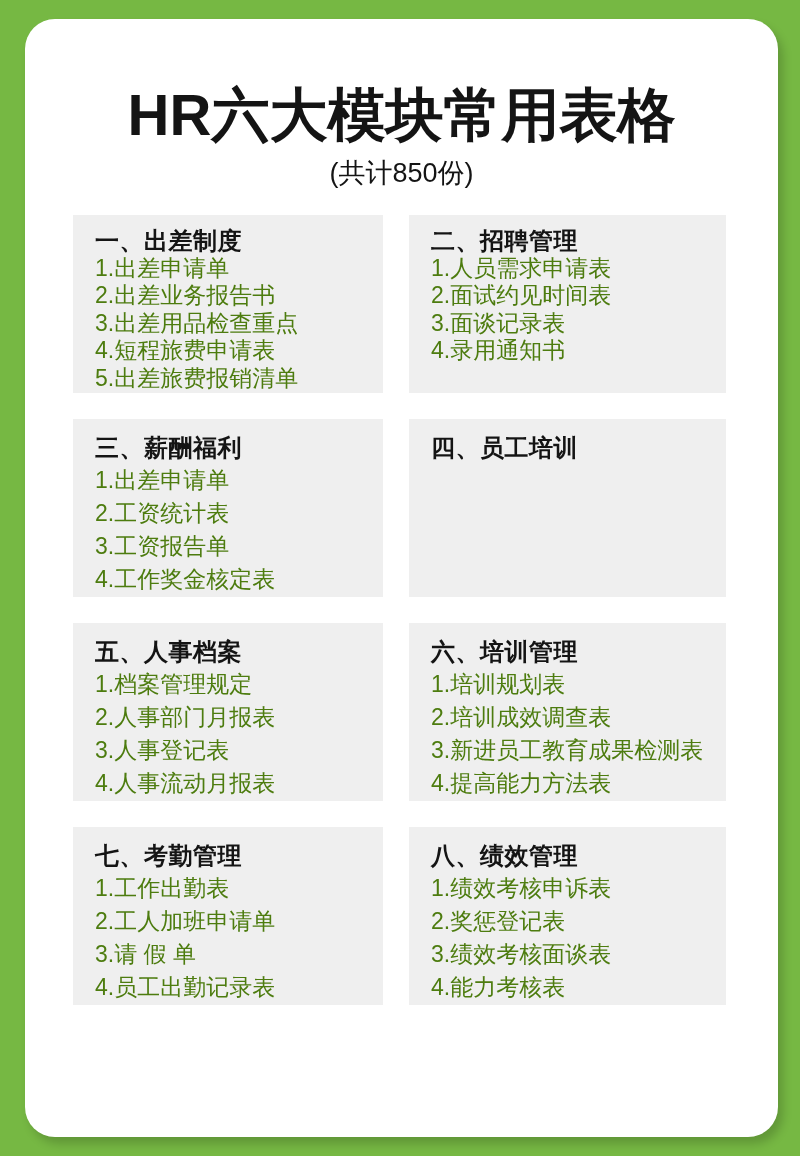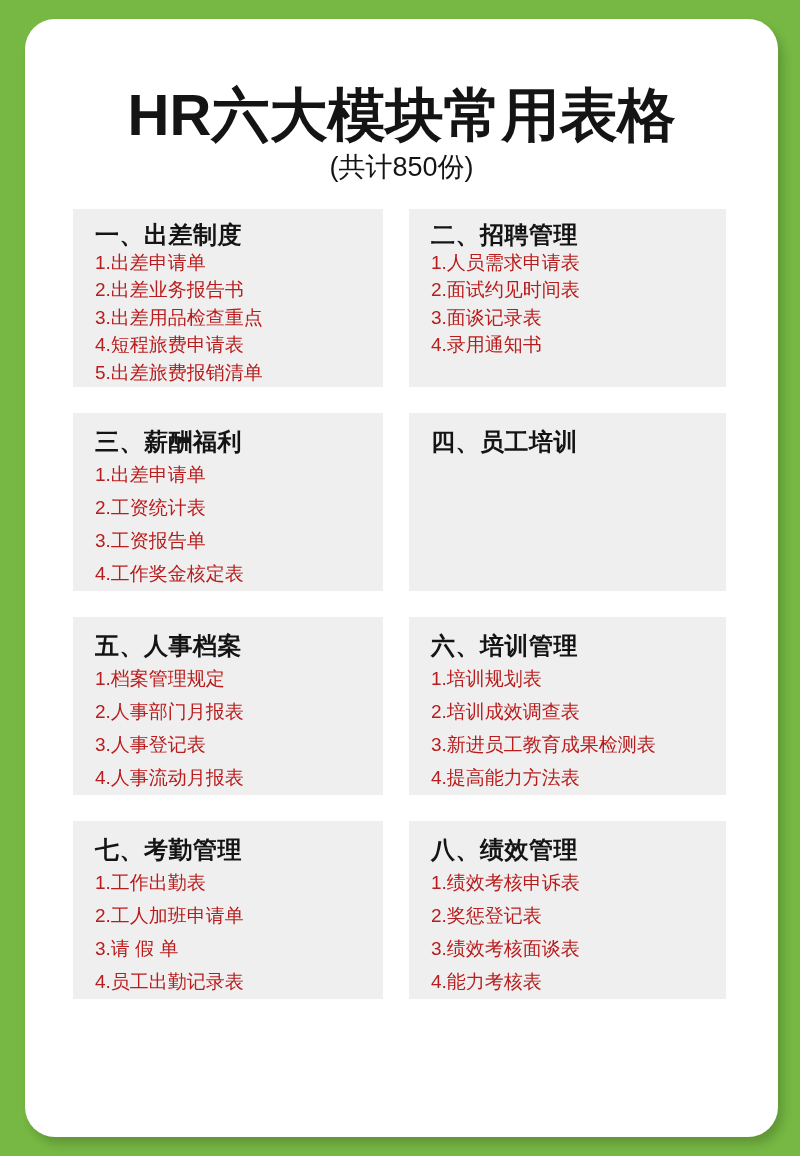--- a/index.html
+++ b/index.html
@@ -22,20 +22,21 @@
     margin-top: 60px;
     text-align: center;
     font-size: 58px;
     line-height: 72px;
     font-weight: 900;
     color: #141414;
     letter-spacing: 0px;
   }
 
   .page-subtitle {
+    margin-top: 6px;
     text-align: center;
     font-size: 27px;
     line-height: 32px;
     font-weight: 500;
     color: #141414;
   }
 
   .grid {
     display: grid;
     grid-template-columns: 310px 317px;
@@ -53,22 +54,22 @@
   }
 
   .box-title {
     font-size: 24px;
     font-weight: bold;
     color: #141414;
     line-height: 33px;
     letter-spacing: 0.5px;
   }
   .list-item {
-    font-size: 19px;
-    color: #b91c1c;
+    font-size: 23px;
+    color: #4d7c0f;
     line-height: 33px;
   }
   .box.dense .box-title,
   .box.dense .list-item { line-height: 27.5px; }
 </style>
 </head>
 <body>
 
 <div class="card">
   <h1 class="page-title">HR六大模块常用表格</h1>

